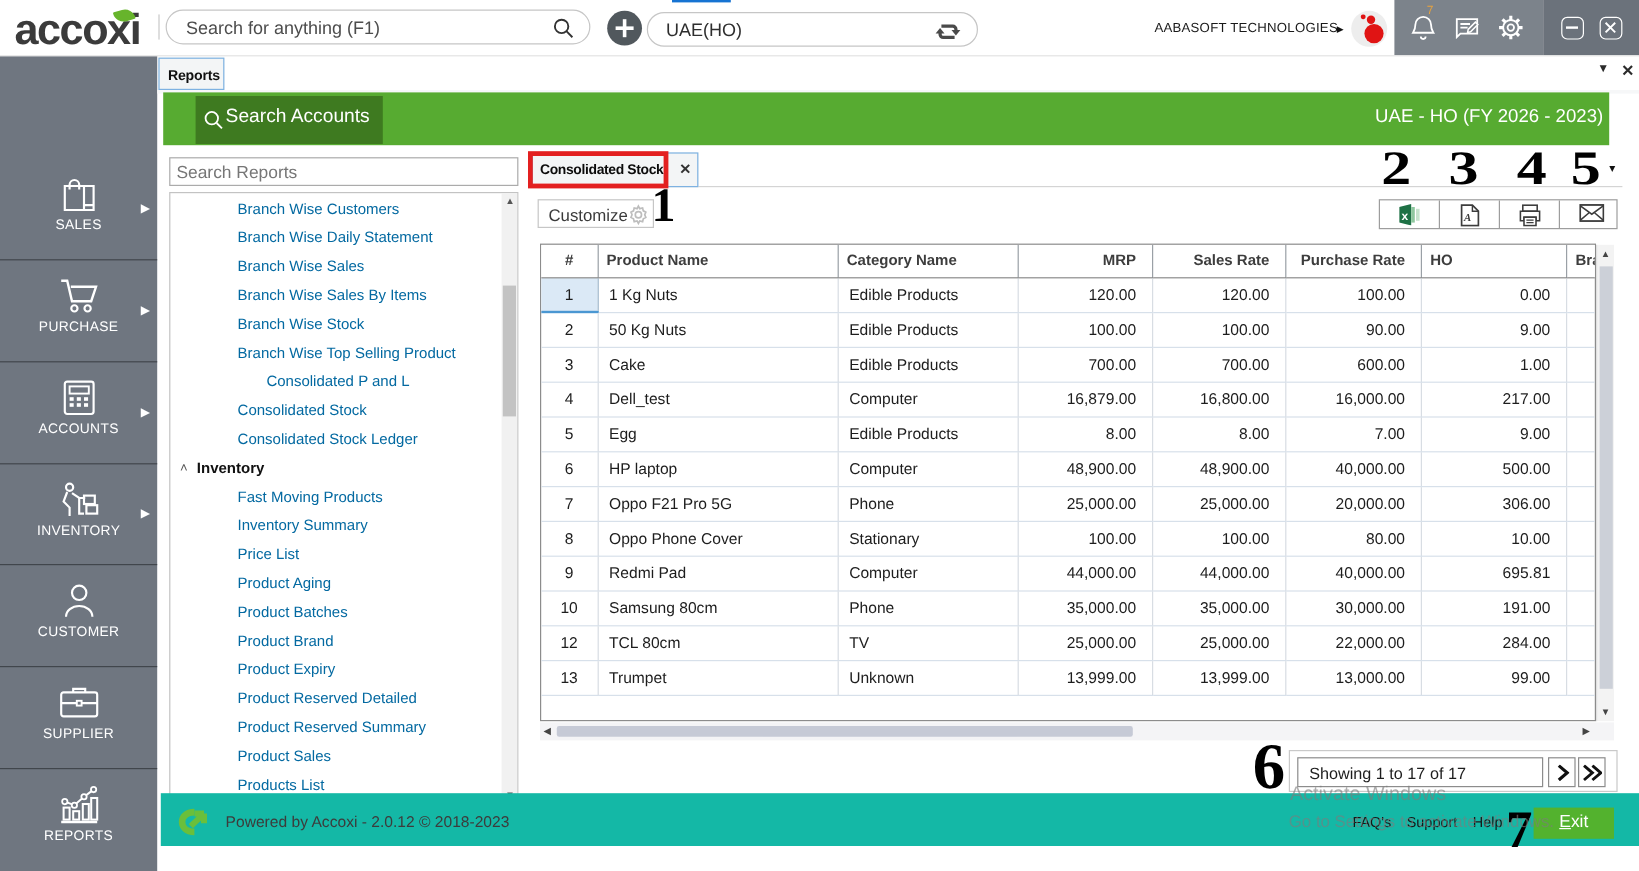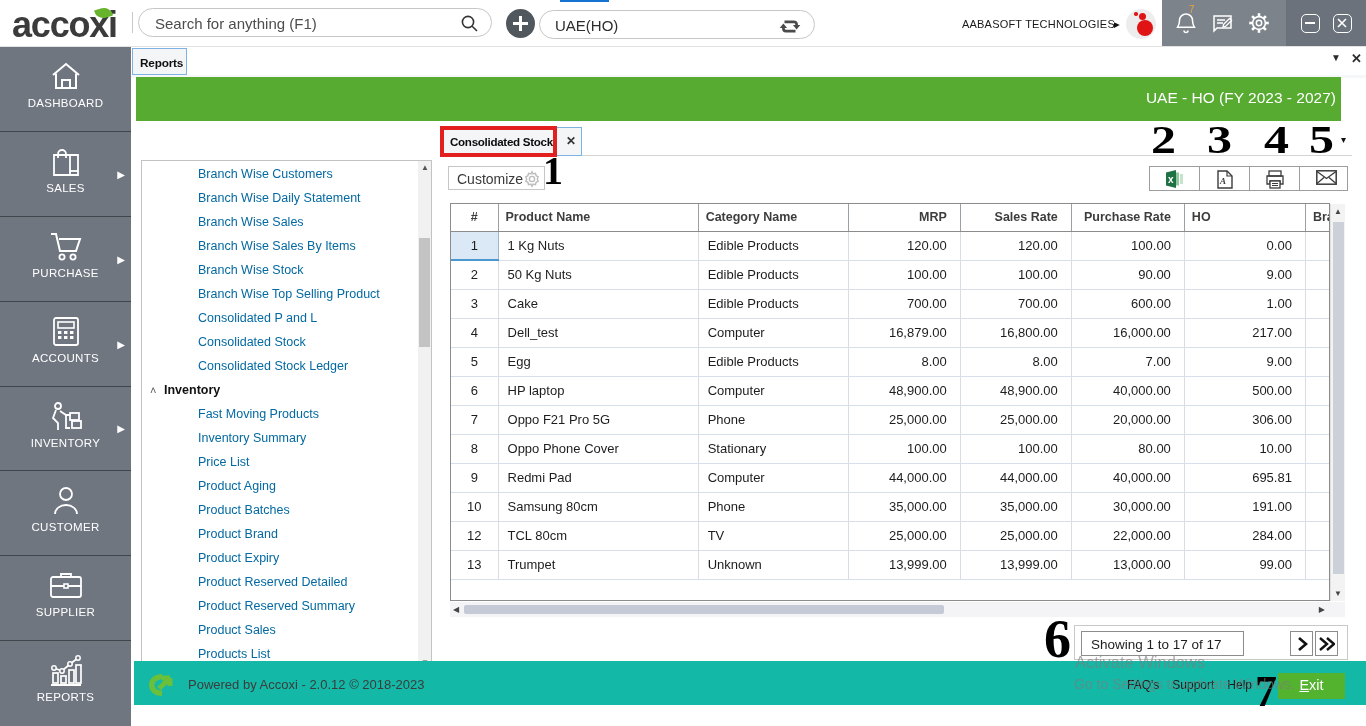--- a/index.html
+++ b/index.html
@@ -99,21 +99,21 @@
 #vscroll .up { position:absolute; top:3px; left:3px; font-size:8px; color:#444; }
 #vscroll .dn { position:absolute; bottom:3px; left:3px; font-size:8px; color:#444; }
 #vscroll .thumb { position:absolute; left:2px; top:18px; width:11px; height:352px; background:#ccd0d8; }
 #hscroll { position:absolute; left:450px; top:602px; width:895px; height:15px; background:#f4f4f6; }
 #hscroll .lf { position:absolute; left:3px; top:3px; font-size:8px; color:#444; }
 #hscroll .rt { position:absolute; right:20px; top:3px; font-size:8px; color:#444; }
 #hscroll .thumb { position:absolute; left:14px; top:3px; width:480px; height:9px; background:#c6cad6; border-radius:2px; }
 
 
 #pgwrap { position:absolute; left:1074px; top:625px; width:274px; height:35px; border:1px solid #c9c9c9; background:#fff; }
-#pgbox { position:absolute; left:6px; top:5px; width:163px; height:25px; border:1px solid #8c8c8c; }
+#pgbox { position:absolute; left:6px; top:5px; width:205px; height:25px; border:1px solid #8c8c8c; }
 #pgbox span { position:absolute; left:9px; top:5px; font-size:13.5px; color:#1d1d1d; }
 .pgbtn { position:absolute; top:5px; width:23px; height:25px; border:1px solid #8c8c8c; text-align:center; font-weight:bold; color:#111; font-size:14px; line-height:24px; }
 #watermark1 { position:absolute; left:1075px; top:653px; font-size:16.5px; color:rgba(125,125,125,0.62); z-index:60; }
 #watermark2 { position:absolute; left:1074px; top:676px; font-size:14px; color:rgba(125,125,125,0.62); z-index:60; }
 
 
 #footer { position:absolute; left:134px; top:661px; width:1365px; height:44px; background:#14b8a6; }
 #pwrlogo { position:absolute; left:12px; top:11px; }
 #pwrtext { position:absolute; left:54px; top:16px; font-size:13px; color:#3c3c3c; }
 #flinks { position:absolute; left:993px; top:17px; font-size:12px; color:#161616; }
@@ -183,30 +183,20 @@
     <div class="winbtn" id="minbtn"></div>
     <div class="winbtn" id="closebtn">
         <svg width="12" height="12" viewBox="0 0 12 12">
           <path d="M2 2 L10 10 M10 2 L2 10" stroke="#fff" stroke-width="1.6"></path>
         </svg>
       </div>
     <div id="topborder"></div>
   </div>
 
   <div id="sidebar">
-      <div class="sbitem" style="top:0px;height:84.875px;">
-        <div style="position:absolute;left:0;top:14px;width:131px;text-align:center;">
-          <svg width="34" height="30" viewBox="0 0 34 30">
-            <path d="M4 14 L17 3 L30 14" fill="none" stroke="#fff" stroke-width="2"></path>
-            <path d="M7 12.5 V27 h20 V12.5" fill="none" stroke="#fff" stroke-width="2"></path>
-            <path d="M13 27 v-8 h8 v8" fill="none" stroke="#fff" stroke-width="2"></path>
-          </svg>
-        </div>
-        <div class="lbl" style="top:50px;">DASHBOARD</div>
-      </div>
       <div class="sbitem" style="top:84.875px;height:84.875px;">
         <div style="position:absolute;left:0;top:14px;width:131px;text-align:center;">
           <svg width="30" height="32" viewBox="0 0 30 32">
             <path d="M3 9 h16 v20 h-16 z" fill="none" stroke="#fff" stroke-width="1.8"></path>
             <path d="M7 12 v-4 a4 4 0 0 1 8 0 v4" fill="none" stroke="#fff" stroke-width="1.8"></path>
             <path d="M19 9 h8 v20 h-8" fill="none" stroke="#fff" stroke-width="1.8"></path>
             <path d="M19 25 h8" stroke="#fff" stroke-width="1.8"></path>
           </svg>
         </div>
         <div class="lbl" style="top:50px;">SALES</div>
@@ -295,36 +285,46 @@
     </div>
 
   <div id="rtab">
       <span>Reports</span>
     </div>
   <div id="tabctl1">▼</div>
   <div id="tabctl2">✕</div>
   <div class="abs" style="left:131px; top:74.5px; width:1235px; height:3.5px; background:#f6f7f8;"></div>
 
   <div id="greenbar">
-    <div id="fytext">UAE - HO (FY 2023 - 2027)</div>
+    <div id="searchacc">
+      <svg width="18" height="18" viewBox="0 0 18 18">
+          <circle cx="7.5" cy="7.5" r="5.2" fill="none" stroke="#fff" stroke-width="1.5"></circle>
+          <line x1="11.5" y1="11.5" x2="16" y2="16" stroke="#fff" stroke-width="1.5"></line>
+        </svg>
+      <span>Search Accounts</span>
+    </div>
+    <div id="fytext">UAE - HO (FY 2026 - 2023)</div>
   </div>
 
+  <div id="srchrep">
+      <span>Search Reports</span>
+    </div>
   <div id="replist">
     <div id="lscroll">
         <span class="up">▲</span>
         <span class="dn">▼</span>
         <div class="thumb"></div>
       </div>
   <div class="ritem" style="top:6px;">Branch Wise Customers</div>
       <div class="ritem" style="top:30px;">Branch Wise Daily Statement</div>
       <div class="ritem" style="top:54px;">Branch Wise Sales</div>
       <div class="ritem" style="top:78px;">Branch Wise Sales By Items</div>
       <div class="ritem" style="top:102px;">Branch Wise Stock</div>
       <div class="ritem" style="top:126px;">Branch Wise Top Selling Product</div>
-      <div class="ritem" style="top:150px;">Consolidated P and L</div>
+      <div class="ritem" style="top:150px;margin-left:24px;">Consolidated P and L</div>
       <div class="ritem" style="top:174px;">Consolidated Stock</div>
       <div class="ritem" style="top:198px;">Consolidated Stock Ledger</div>
       <div class="rhead" style="top:222px;">Inventory</div>
       <div class="ritem" style="top:246px;">Fast Moving Products</div>
       <div class="ritem" style="top:270px;">Inventory Summary</div>
       <div class="ritem" style="top:294px;">Price List</div>
       <div class="ritem" style="top:318px;">Product Aging</div>
       <div class="ritem" style="top:342px;">Product Batches</div>
       <div class="ritem" style="top:366px;">Product Brand</div>
       <div class="ritem" style="top:390px;">Product Expiry</div>

